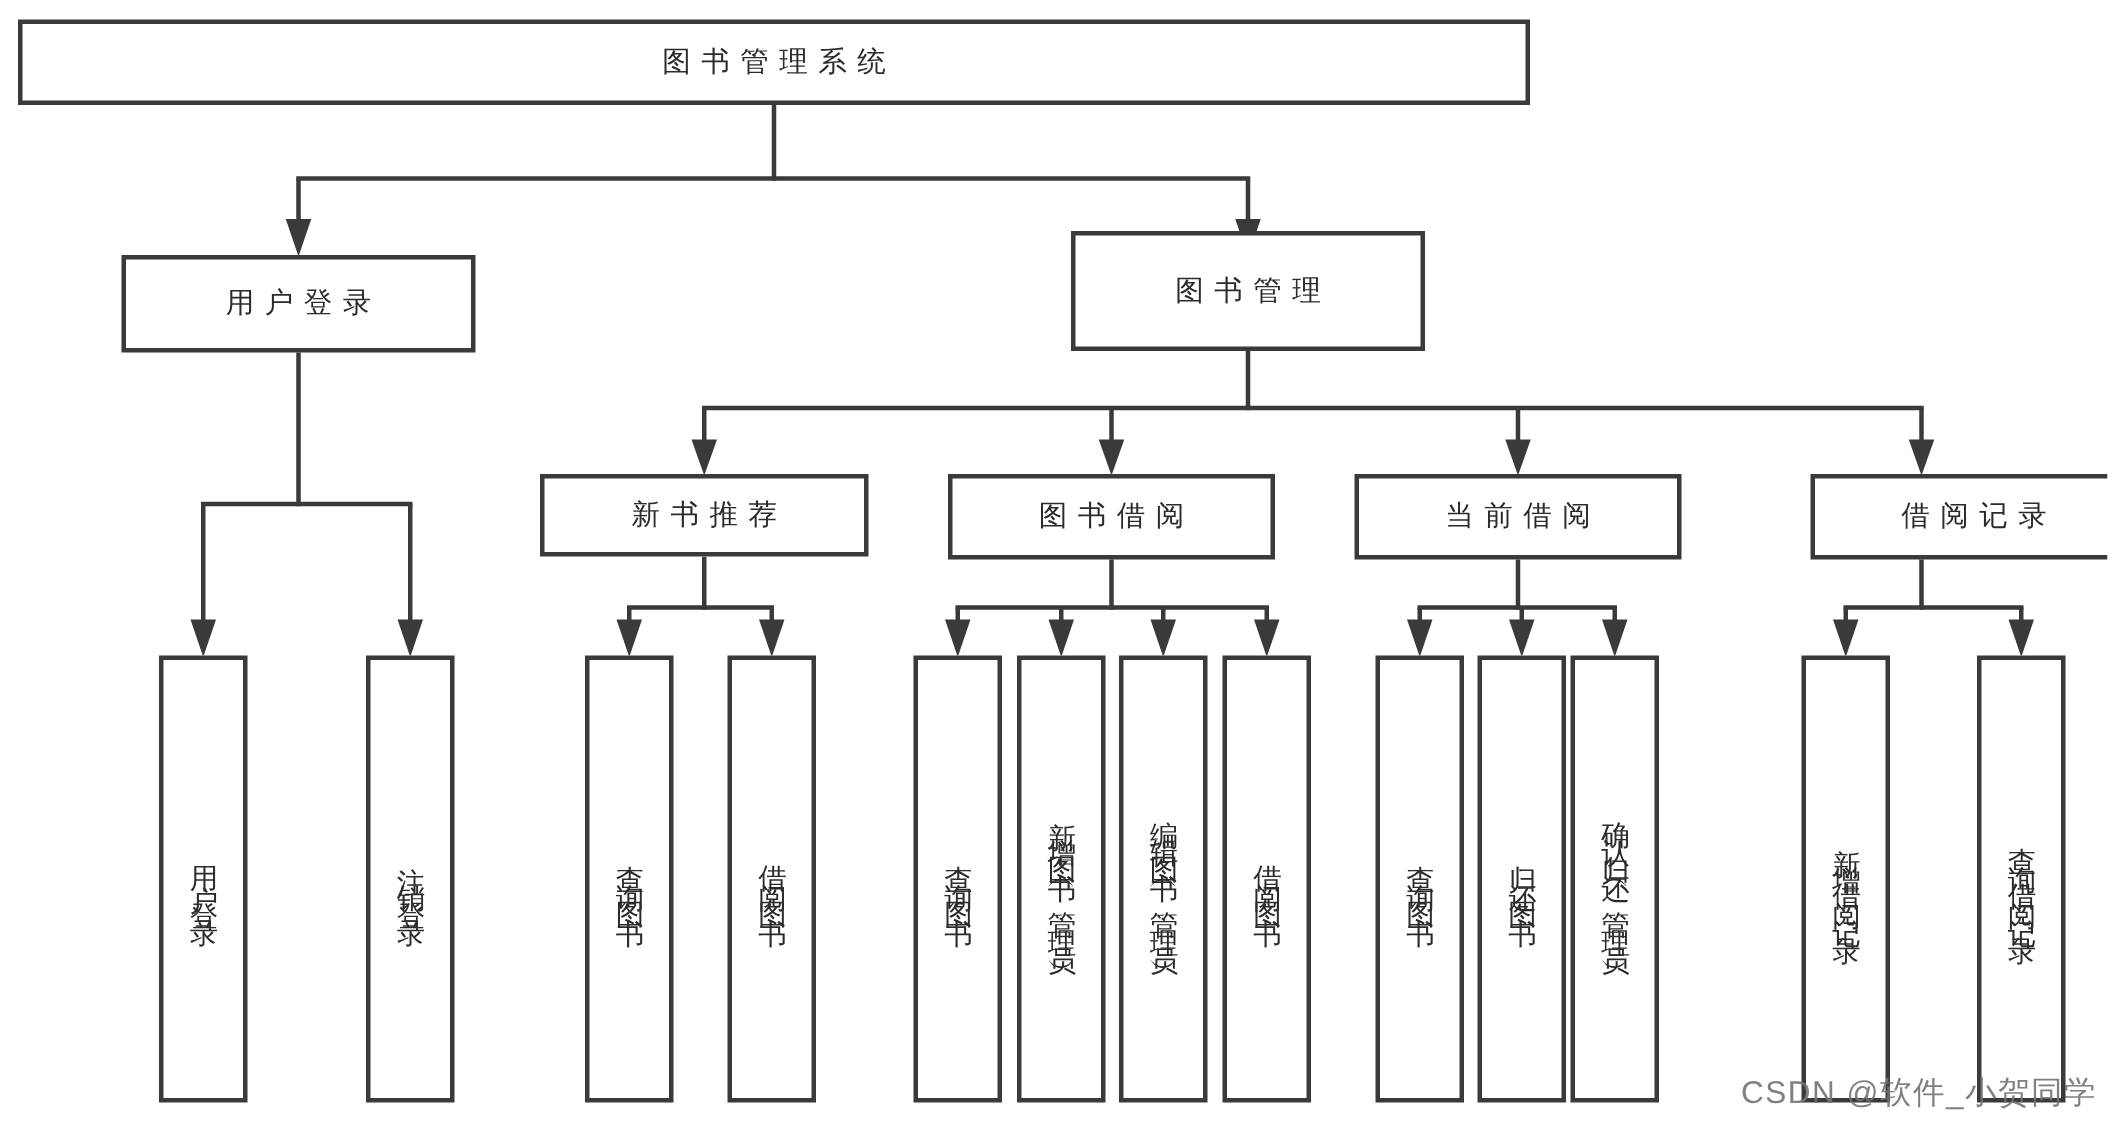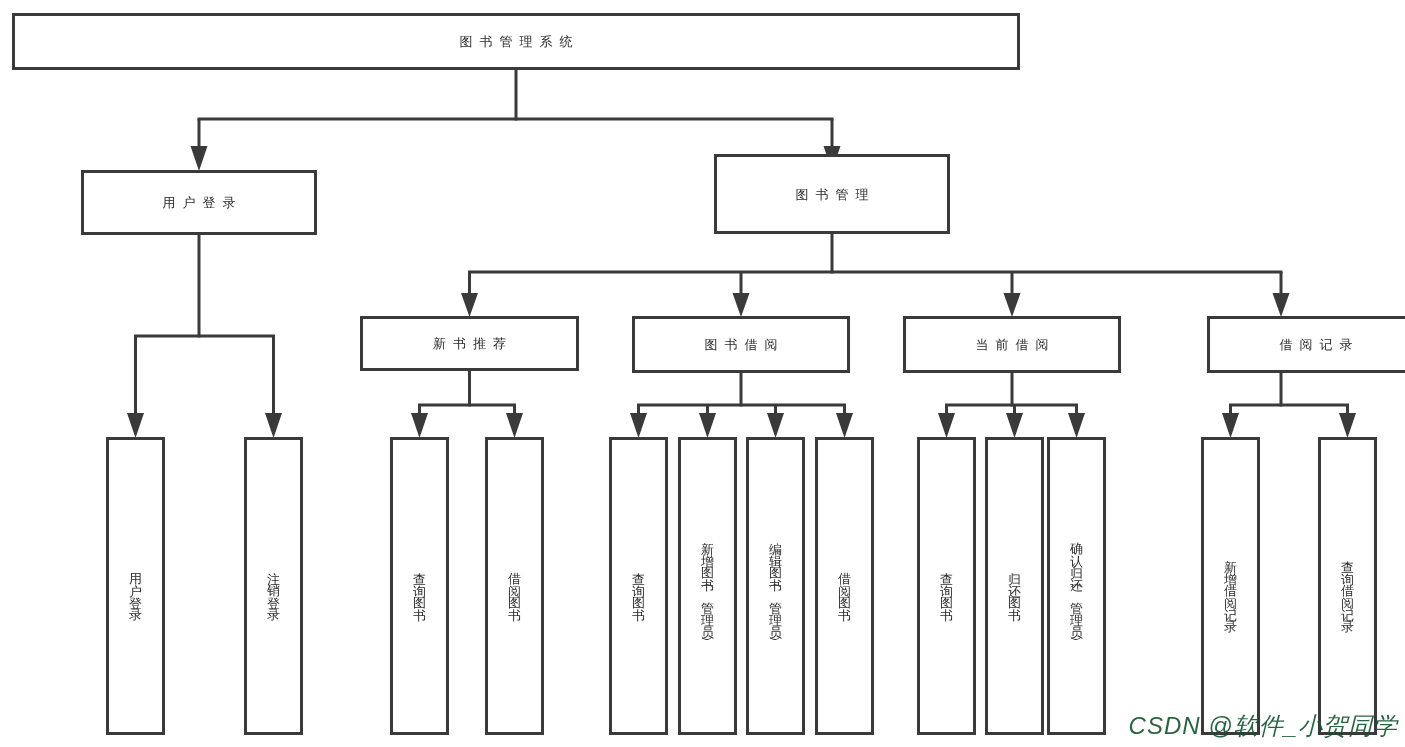--- a/index.html
+++ b/index.html
@@ -18,42 +18,41 @@
   }
   .box {
     position: absolute;
     box-sizing: border-box;
     background: #ffffff;
     border: 3px solid #3a3a3a;
     display: flex;
     align-items: center;
     justify-content: center;
     color: #2b2b2b;
-    font-size: 13px;
+    font-size: 19px;
     line-height: 1;
     white-space: nowrap;
   }
   .box.h { letter-spacing: 7px; text-indent: 7px; }
   .box.v span {
     writing-mode: vertical-rl;
     text-orientation: mixed;
     letter-spacing: 12px;
     white-space: nowrap;
   }
   .watermark {
     position: absolute;
     right: 7px;
     bottom: 5px;
-    font-size: 24px;
+    font-size: 21px;
     letter-spacing: 1px;
-    color: #14532d;
+    color: #737373;
     opacity: 0.9;
     z-index: 5;
     pointer-events: none;
-    font-style: italic;
   }
 </style>
 </head>
 <body>
 
 <div id="canvas">
 
   <svg id="connectors" viewBox="0 0 1405 747" xmlns="http://www.w3.org/2000/svg">
     <g stroke="#3a3a3a" stroke-width="3" fill="none">
 

